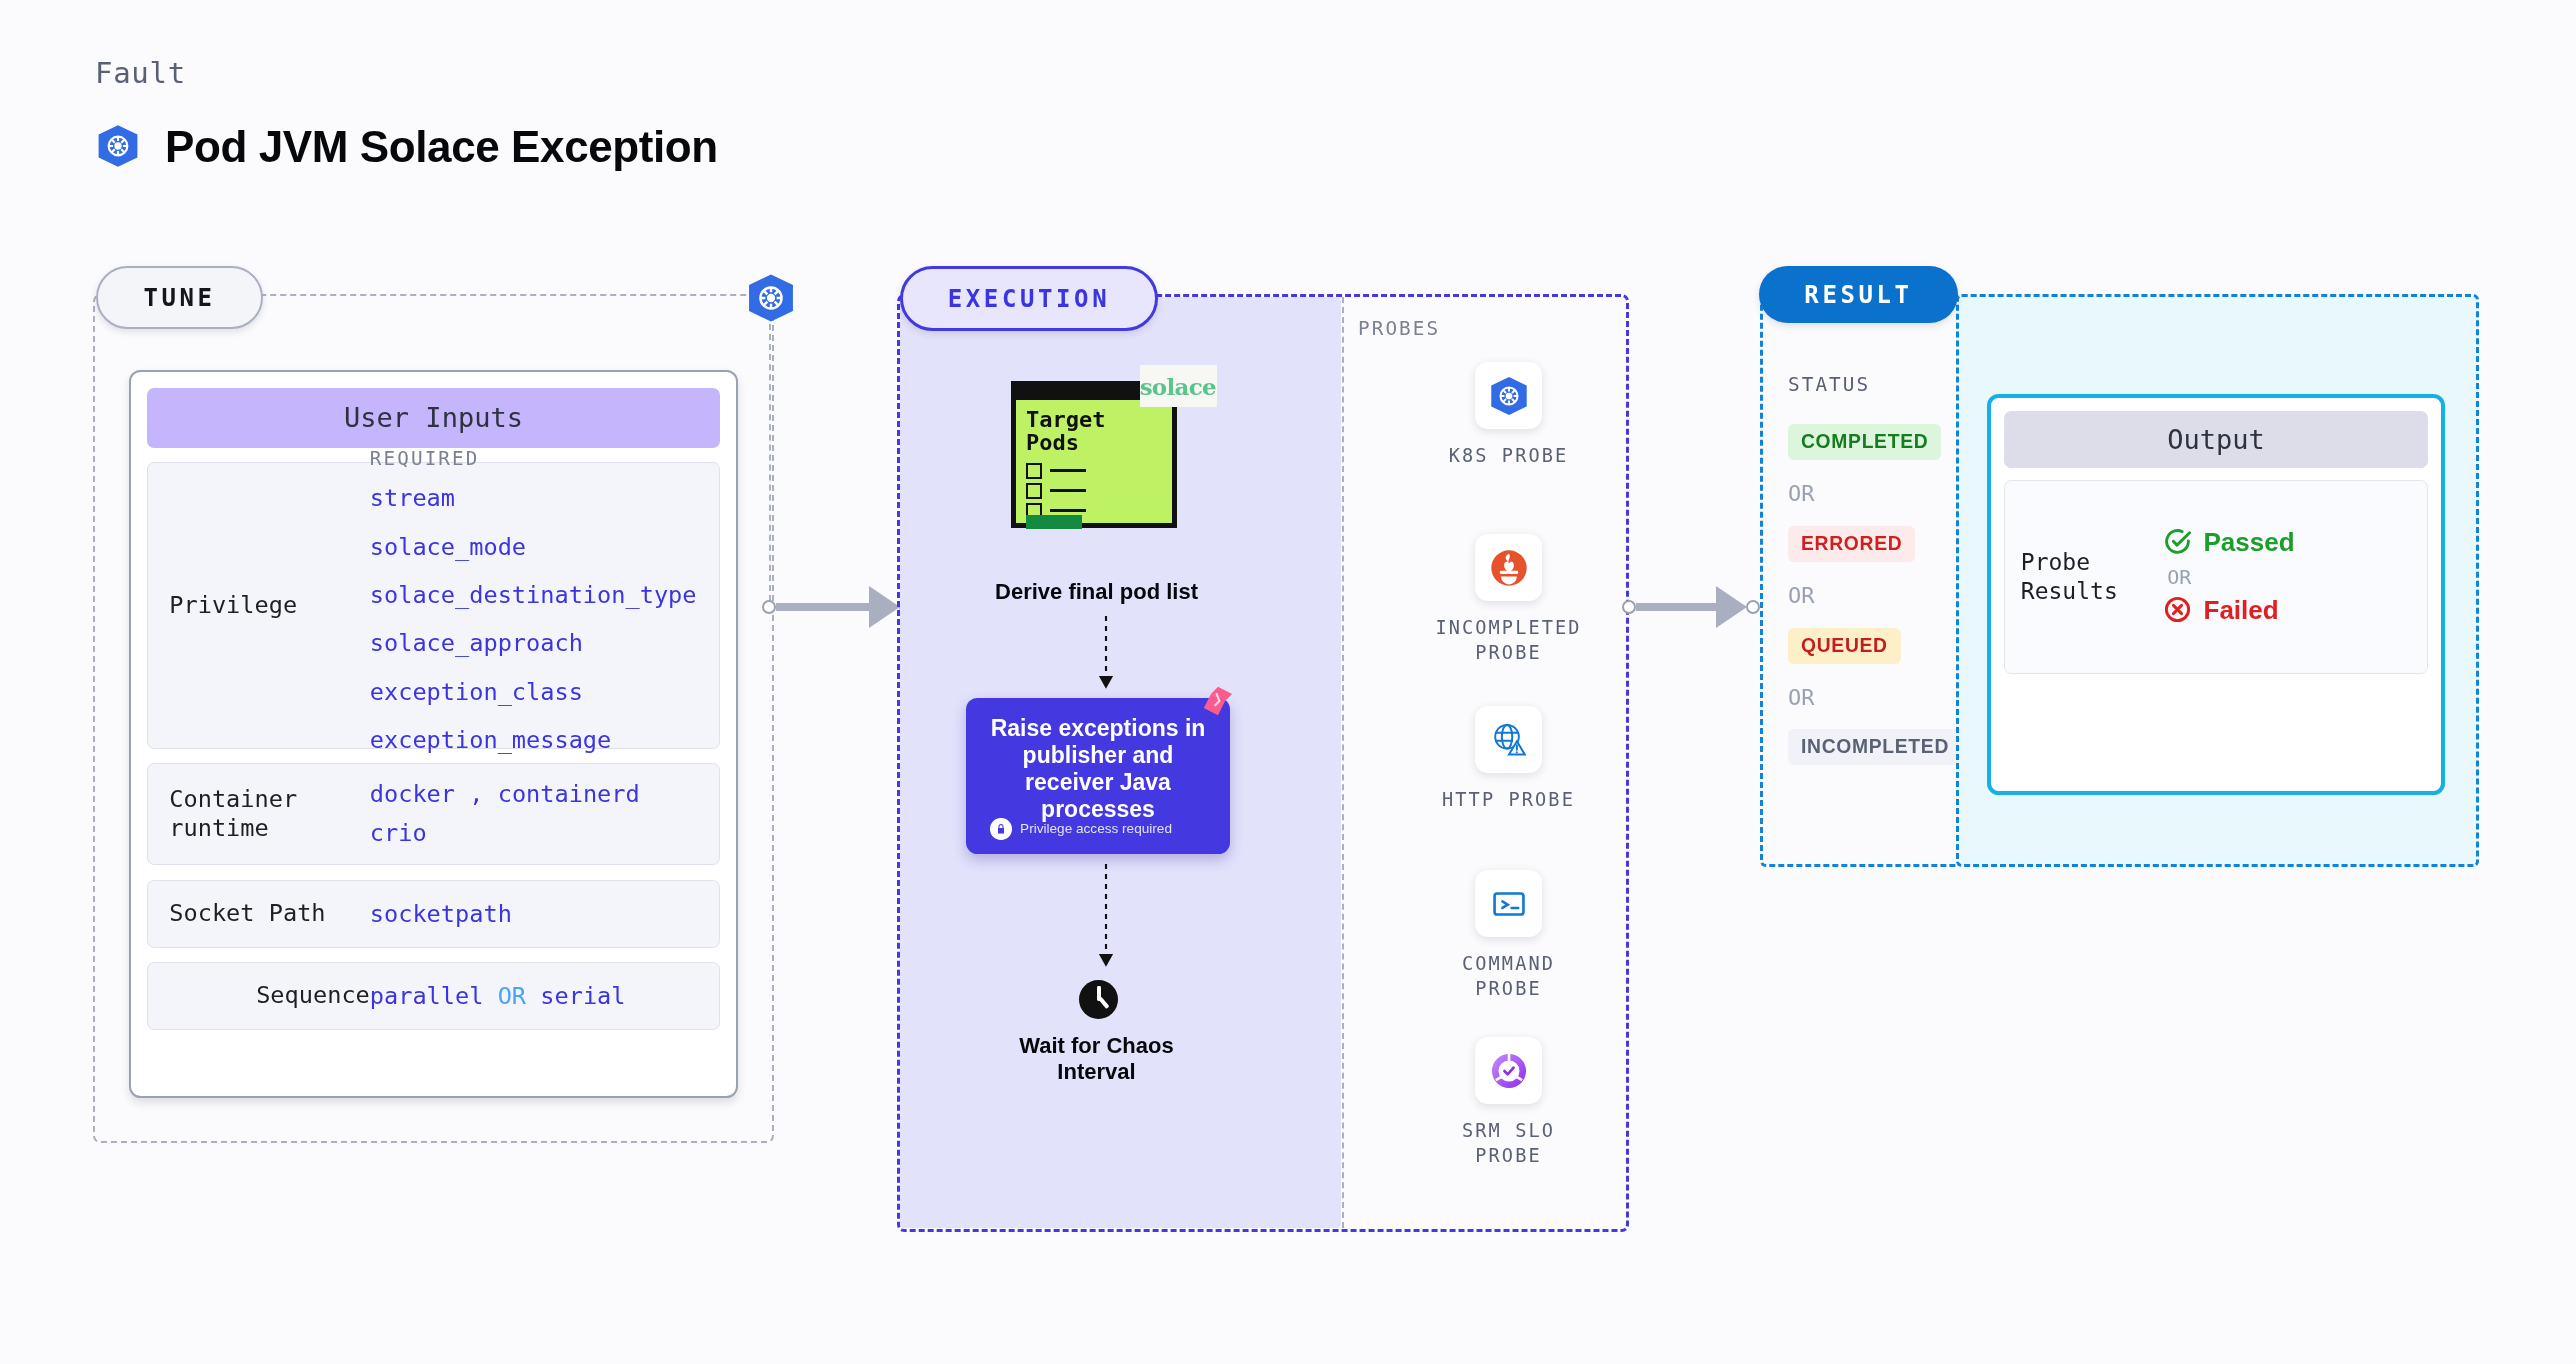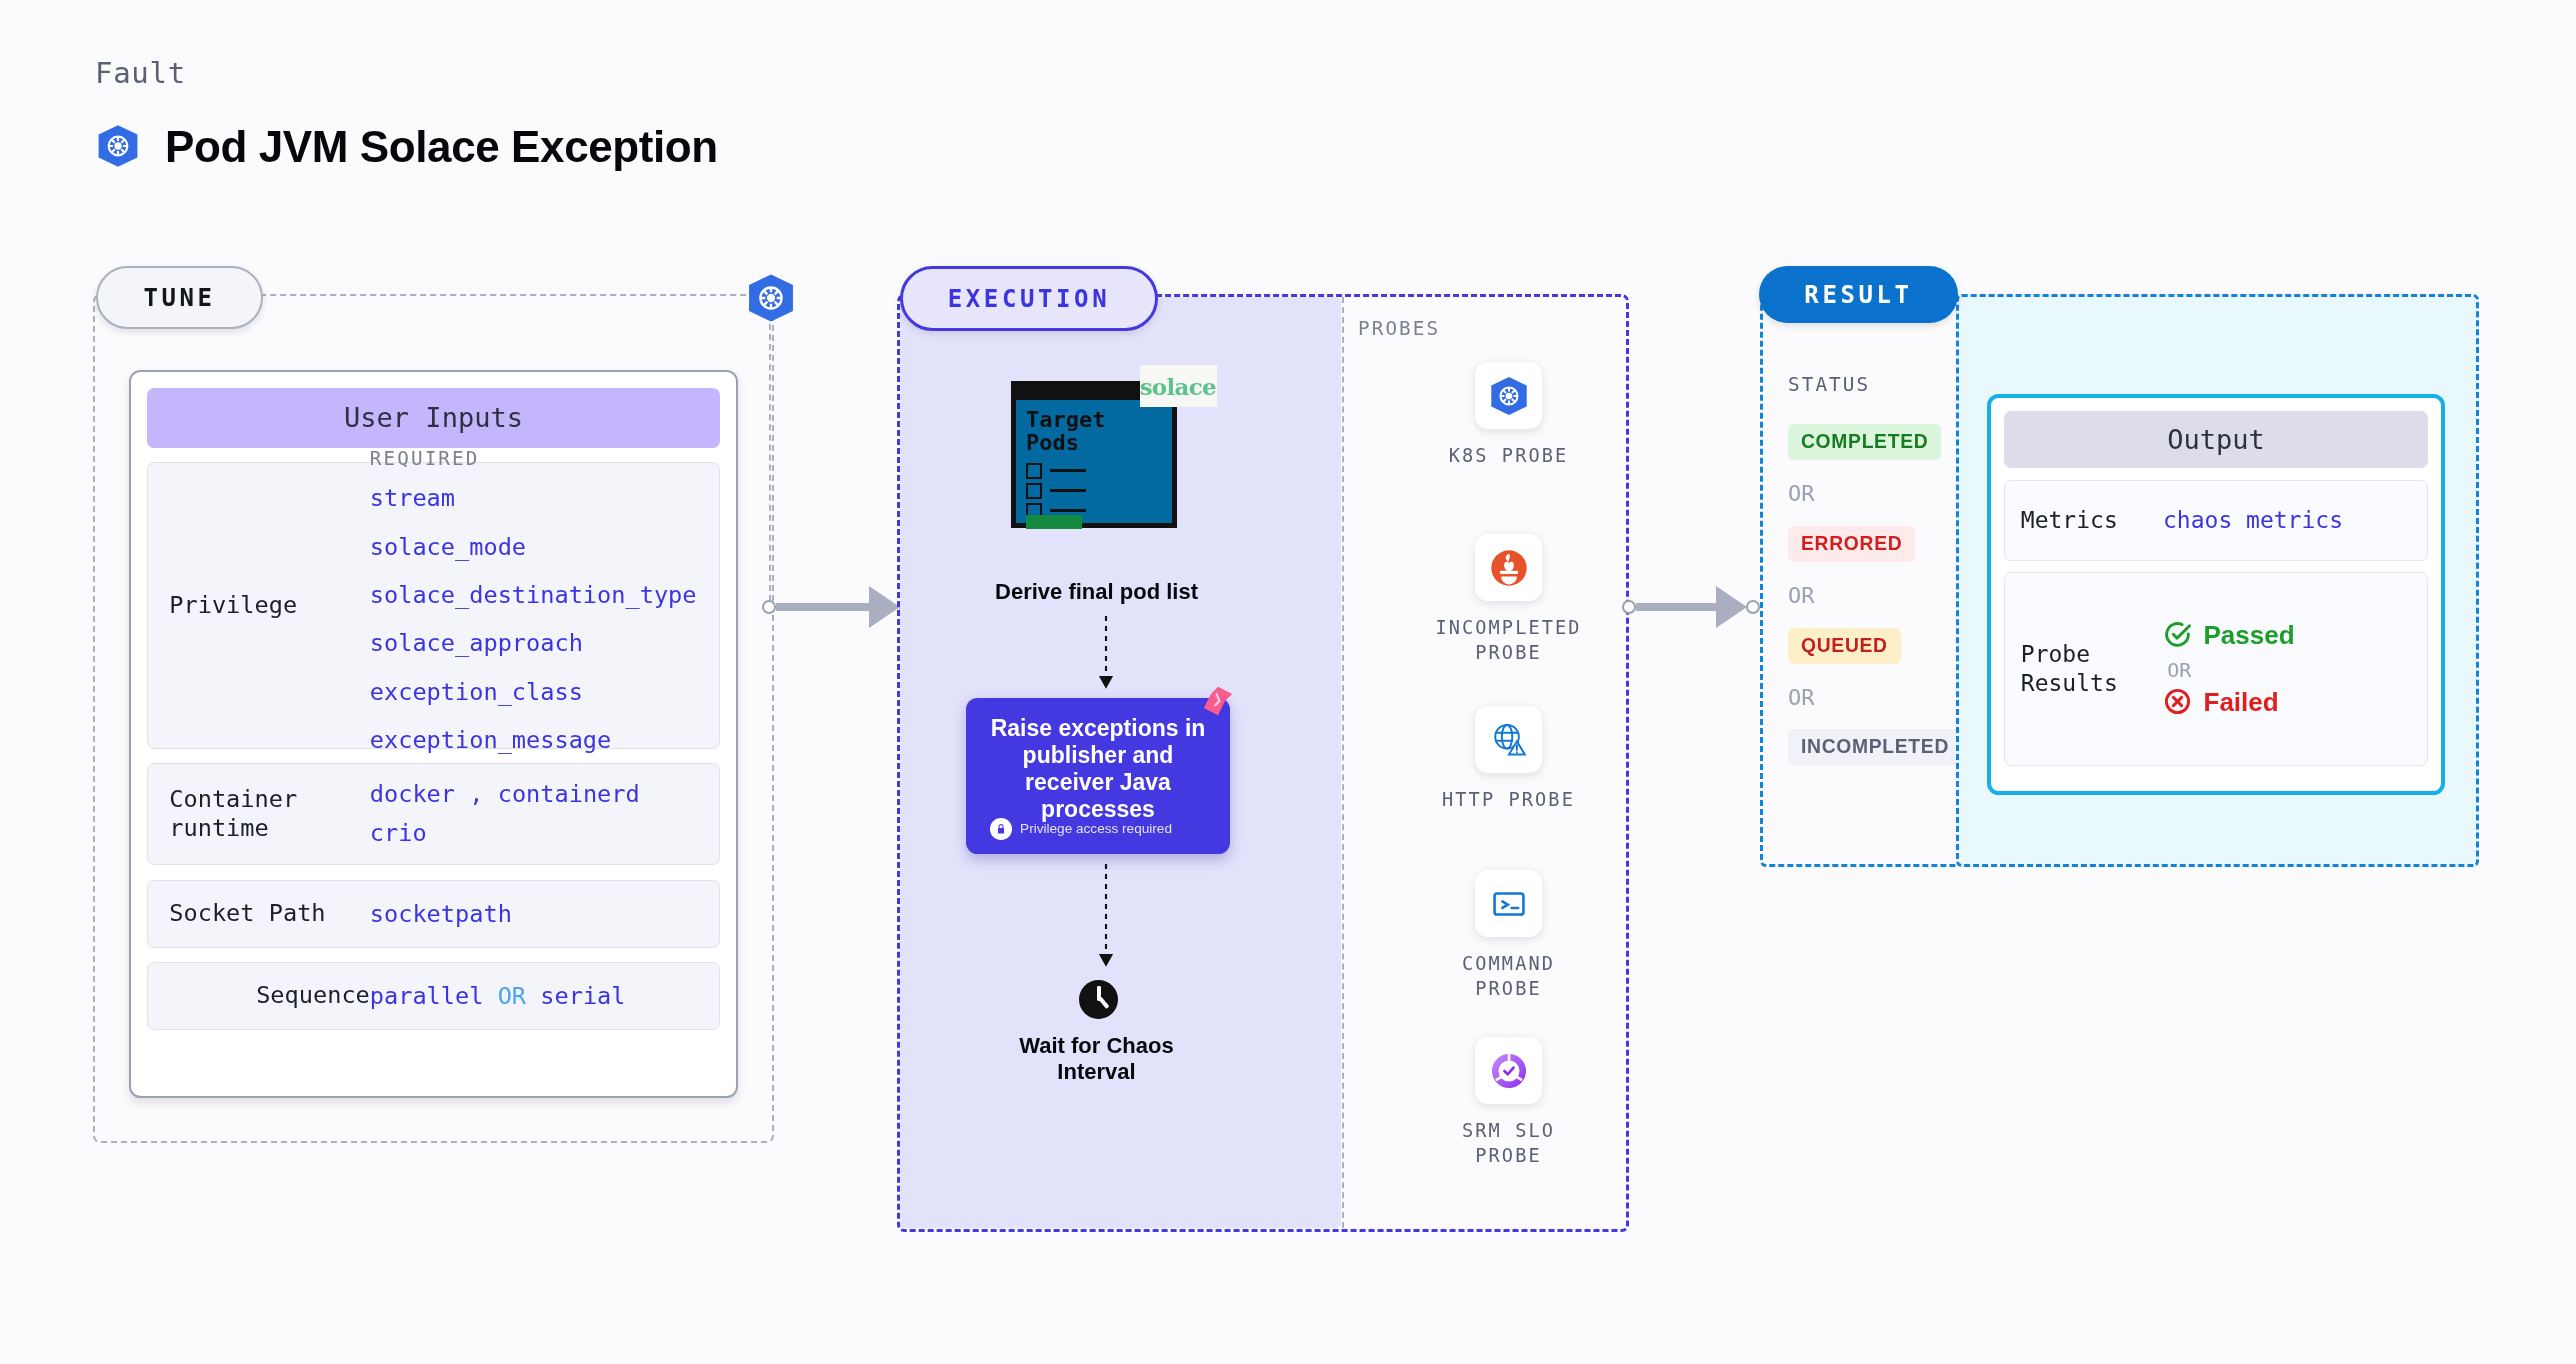--- a/index.html
+++ b/index.html
@@ -47,21 +47,21 @@
   .or-inline{color:#4aa3f5;}
   .comma-inline{color:#3b34e0;}
 
   
   #exec-dashed{left:897px;top:294px;width:732px;height:938px;border:3.6px dashed #4438e0;border-radius:7.2px;box-sizing:border-box;}
   #exec-fill{left:900px;top:297px;width:441px;height:931px;background:#e3e2fb;border-radius:4.3px;}
   #probes-divider{left:1342px;top:297px;width:0;height:931px;border-left:2.1px dashed #aab0c0;}
   #exec-pill{left:900px;top:266px;width:252px;height:59px;background:#e7e6fd;border:3.6px solid #4438e0;color:#3b34e0;font-size:24px;}
 
   
-  #pods-card{left:1011px;top:381px;width:166px;height:147px;background:#0369a1;border:5px solid #111;box-sizing:border-box;}
+  #pods-card{left:1011px;top:381px;width:166px;height:147px;background:#bef264;border:5px solid #111;box-sizing:border-box;}
   #pods-topbar{position:absolute;left:-5px;top:-5px;width:166px;height:18.6px;background:#111;}
   #pods-title{position:absolute;left:10px;top:21.5px;font-family:"DejaVu Sans Mono","Liberation Mono",monospace;font-weight:bold;font-size:22px;line-height:1.08;color:#111;}
   .pod-line{position:absolute;display:flex;align-items:center;gap:8.6px;}
   .pod-chk{width:15.8px;height:15.8px;border:2.1px solid #111;box-sizing:border-box;}
   .pod-dash{width:36px;height:2.9px;background:#111;}
   #pods-green{position:absolute;left:10px;top:129px;width:56px;height:14.3px;background:#138a3f;}
   #solace-logo{left:1140px;top:365px;width:77px;height:42px;background:#f7f7f4;display:flex;align-items:center;justify-content:center;}
   #solace-text{font-family:"DejaVu Serif","Liberation Serif",serif;font-weight:bold;font-size:23px;color:#5bc38c;letter-spacing:-0.7px;}
   #solace-dot{width:7.9px;height:7.9px;border-radius:50%;background:#2fa866;margin-left:1.4px;margin-top:7.2px;}
 
@@ -348,24 +348,20 @@
 <div class="or-sep" style="top:481px;">OR</div>
 <div class="status-chip" style="top:526px;background:#fdeaea;color:#d01f1f;">ERRORED</div>
 <div class="or-sep" style="top:583px;">OR</div>
 <div class="status-chip" style="top:628px;background:#fdf0c8;color:#c41d1d;">QUEUED</div>
 <div class="or-sep" style="top:685px;">OR</div>
 <div class="status-chip" style="top:729px;background:#f1f2f7;color:#5a6175;">INCOMPLETED</div>
 
 <div class="abs" id="output-dashed"></div>
 <div class="abs" id="output-card">
   <div id="output-header">Output</div>
-  <div class="out-row" style="height:79px;">
-    <span class="out-label">Metrics</span>
-    <span class="out-value">chaos metrics</span>
-  </div>
   <div class="out-row" style="height:192px;">
     <span class="out-label">Probe<br>Results</span>
     <span>
       <span class="pf-row">
         <span>
           <svg width="29" height="29" viewBox="0 0 24 24" fill="none" stroke="#1d9e2b" stroke-width="2.4" stroke-linecap="round" stroke-linejoin="round">
               <path d="M21 11.5V12a9 9 0 1 1-5.2-8.2"></path>
               <path d="M8.5 11.8 11.6 15 22 4.8"></path>
             </svg>
         </span>

